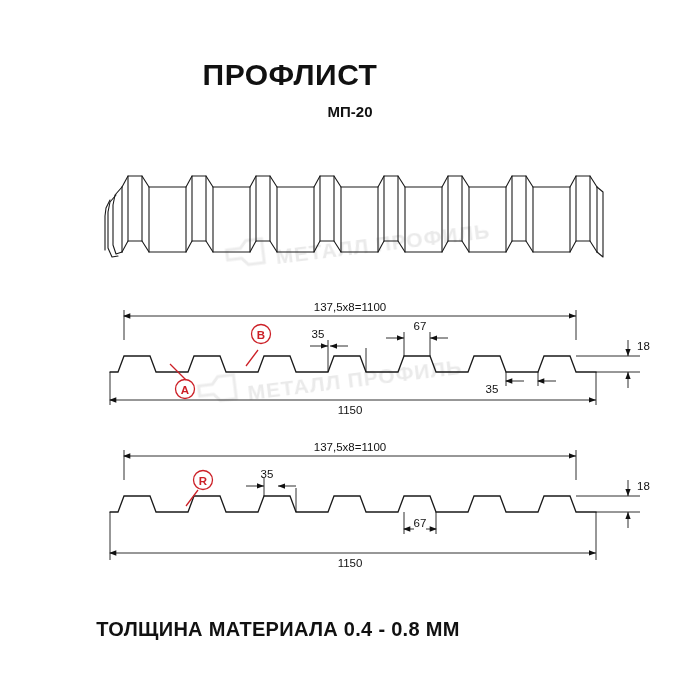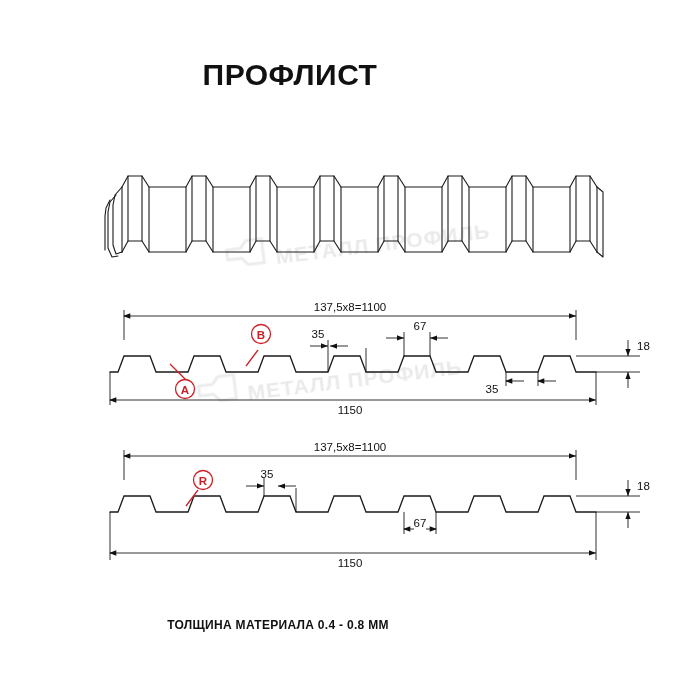--- a/index.html
+++ b/index.html
@@ -39,21 +39,21 @@
     font-size: 15px;
     font-weight: bold;
     color: #111;
   }
   .footer {
     position: absolute;
     top: 618px;
     left: 0;
     width: 556px;
     text-align: center;
-    font-size: 12px;
+    font-size: 20px;
     font-weight: bold;
     letter-spacing: 0.3px;
     color: #111;
   }
   svg.drawing {
     position: absolute;
     top: 0;
     left: 0;
     width: 700px;
     height: 700px;
@@ -64,20 +64,21 @@
     fill: #d9d9d9;
     letter-spacing: 1px;
   }
 </style>
 </head>
 <body>
 
 <div class="page">
 
   <div class="title">ПРОФЛИСТ</div>
+  <div class="subtitle">МП-20</div>
 
   <svg class="drawing" viewBox="0 0 700 700">
     <defs>
       <marker id="arrIn" markerWidth="9" markerHeight="9" refX="8" refY="3" orient="auto">
         <path d="M0,0 L8,3 L0,6 z" fill="#111"></path>
       </marker>
       <marker id="arrOut" markerWidth="9" markerHeight="9" refX="1" refY="3" orient="auto">
         <path d="M8,0 L0,3 L8,6 z" fill="#111"></path>
       </marker>
     </defs>

